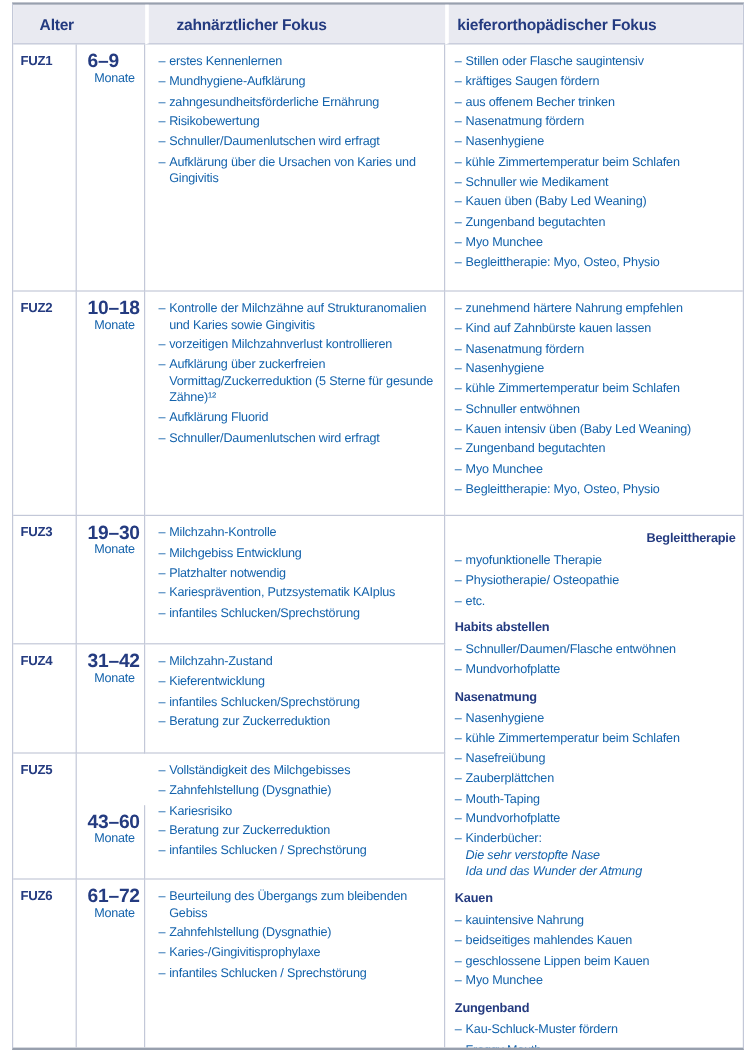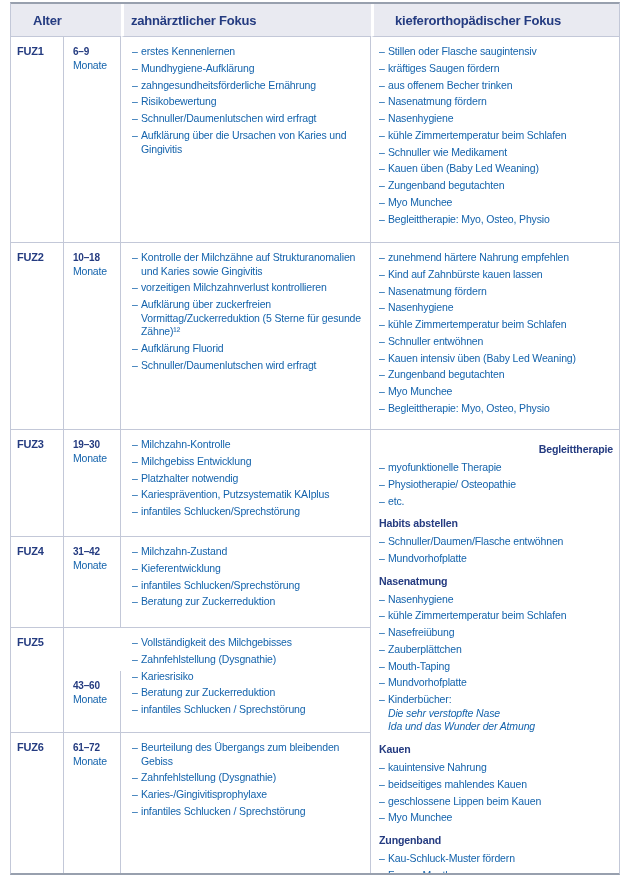--- a/index.html
+++ b/index.html
@@ -30,31 +30,31 @@
     background:var(--headerbg);
     color:var(--navy);
     font-weight:bold;
     font-size:13px;
     letter-spacing:-0.2px;
     padding-top:9px;
     border-bottom:1px solid var(--border);
     grid-row:1;
   }
   .h-age{grid-column:1/3;padding-left:22px;}
-  .h-dental{grid-column:3;border-left:3px solid #fff;padding-left:7px;}
-  .h-ortho{grid-column:4;border-left:3px solid #fff;padding-left:21px;}
+  .h-dental{grid-column:3;border-left:3px solid #fff;padding-left:23px;}
+  .h-ortho{grid-column:4;border-left:3px solid #fff;padding-left:7px;}
   .b-r{border-right:1px solid var(--border);}
   .b-b{border-bottom:1px solid var(--border);}
   .label-cell{
     padding:8px 2px 0 6px;
     color:var(--navy);font-weight:bold;font-size:11px;letter-spacing:-0.2px;
   }
   .age-cell{padding:8px 2px 0 9px;font-size:10.5px;letter-spacing:-0.2px;}
-  .age-range{display:block;color:var(--navy);font-weight:bold;font-size:10px;line-height:13px;}
-  .age-unit{display:block;color:var(--blue);line-height:14px;}
+  .age-range{display:block;color:var(--navy);font-weight:bold;font-size:16px;line-height:13px;}
+  .age-unit{display:block;color:var(--blue);line-height:14px;text-align:center;}
   .list-cell{padding:8px 6px 0 11px;}
   .ortho-cell{padding:8px 6px 0 8px;}
   .merged-cell{grid-column:4;grid-row:4/8;padding:13px 6px 0 8px;}
   .item{
     display:flex;margin-bottom:3.2px;
     color:var(--blue);font-size:10.5px;line-height:13.6px;letter-spacing:-0.15px;
   }
   .dash{flex:none;width:9px;}
   .txt{flex:1;}
   .italic-line{font-style:italic;}

